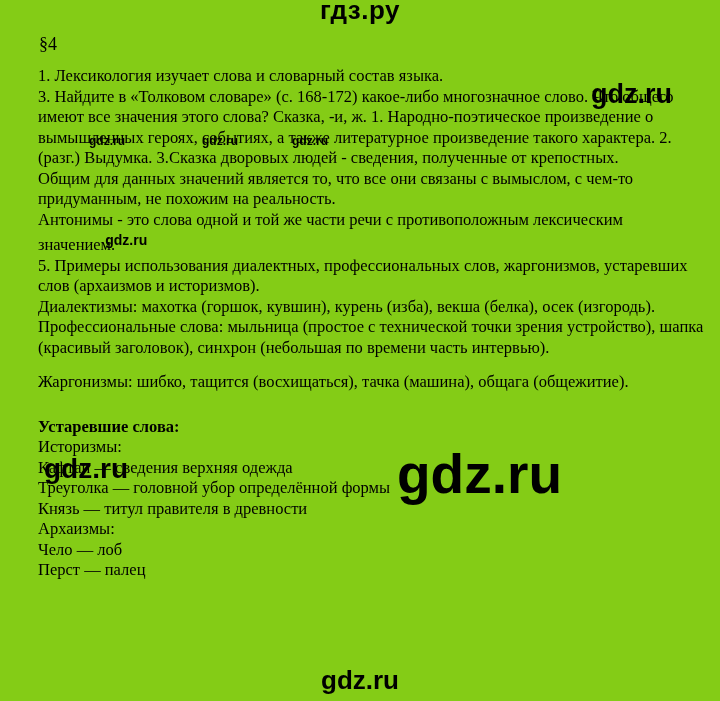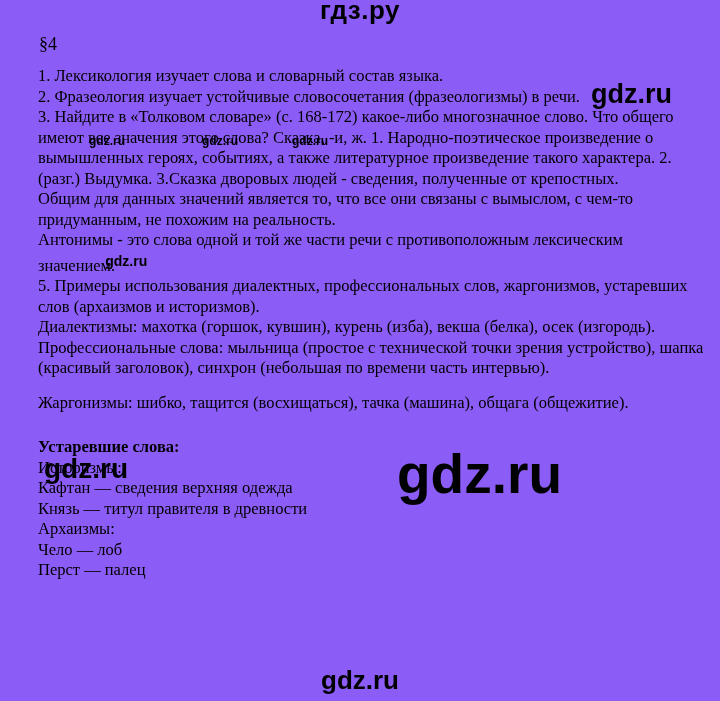--- a/index.html
+++ b/index.html
@@ -1,17 +1,17 @@
 <!DOCTYPE html>
 <html><head>
 <meta charset="utf-8">
 <style>
   html, body { margin:0; padding:0; background:#fff; }
   .page {
-    position:relative; width:720px; height:701px; background:#8b5cf6;
+    position:relative; width:720px; height:701px; background:#84cc16;
     color:#000; font-family:"Liberation Serif", serif; overflow:hidden;
   }
   .logo {
     position:absolute; top:-3px; left:0; right:0; text-align:center;
     font-family:"Liberation Sans", sans-serif; font-weight:700;
     font-size:26px; line-height:1; letter-spacing:0.5px;
   }
   .section-heading {
     position:absolute; left:39px; top:35px; font-size:18px; line-height:1;
   }
@@ -42,31 +42,31 @@
 <body>
 
 <div class="page">
 
   <div class="logo">гдз.ру</div>
 
   <div class="section-heading">§4</div>
 
   <div class="body-text">
     <p>1. Лексикология изучает слова и словарный состав языка.</p>
-    <p>2. Фразеология изучает устойчивые словосочетания (фразеологизмы) в речи.</p>
     <p>3. Найдите в «Толковом словаре» (с. 168-172) какое-либо многозначное слово. Что общего имеют все значения этого слова? Сказка, -и, ж. 1. Народно-поэтическое произведение о вымышленных героях, событиях, а также литературное произведение такого характера. 2. (разг.) Выдумка. 3.Сказка дворовых людей - сведения, полученные от крепостных.</p>
     <p>Общим для данных значений является то, что все они связаны с вымыслом, с чем-то придуманным, не похожим на реальность.</p>
     <p><span>Антонимы - это слова одной и той же части речи с противоположным лексическим значением.</span><span class="wm-inline">gdz.ru</span></p>
     <p>5. Примеры использования диалектных, профессиональных слов, жаргонизмов, устаревших слов (архаизмов и историзмов).</p>
     <p>Диалектизмы: махотка (горшок, кувшин), курень (изба), векша (белка), осек (изгородь).</p>
     <p>Профессиональные слова: мыльница (простое с технической точки зрения устройство), шапка (красивый заголовок), синхрон (небольшая по времени часть интервью).</p>
     <p class="gap-sm">Жаргонизмы: шибко, тащится (восхищаться), тачка (машина), общага (общежитие).</p>
     <p class="gap-lg">Устаревшие слова:</p>
     <p>Историзмы:</p>
     <p>Кафтан — сведения верхняя одежда</p>
+    <p>Треуголка — головной убор определённой формы</p>
     <p>Князь — титул правителя в древности</p>
     <p>Архаизмы:</p>
     <p>Чело — лоб</p>
     <p>Перст — палец</p>
   </div>
 
   <div class="wm wm-top-right">gdz.ru</div>
   <div class="wm wm-s1">gdz.ru</div>
   <div class="wm wm-s2">gdz.ru</div>
   <div class="wm wm-s3">gdz.ru</div>

